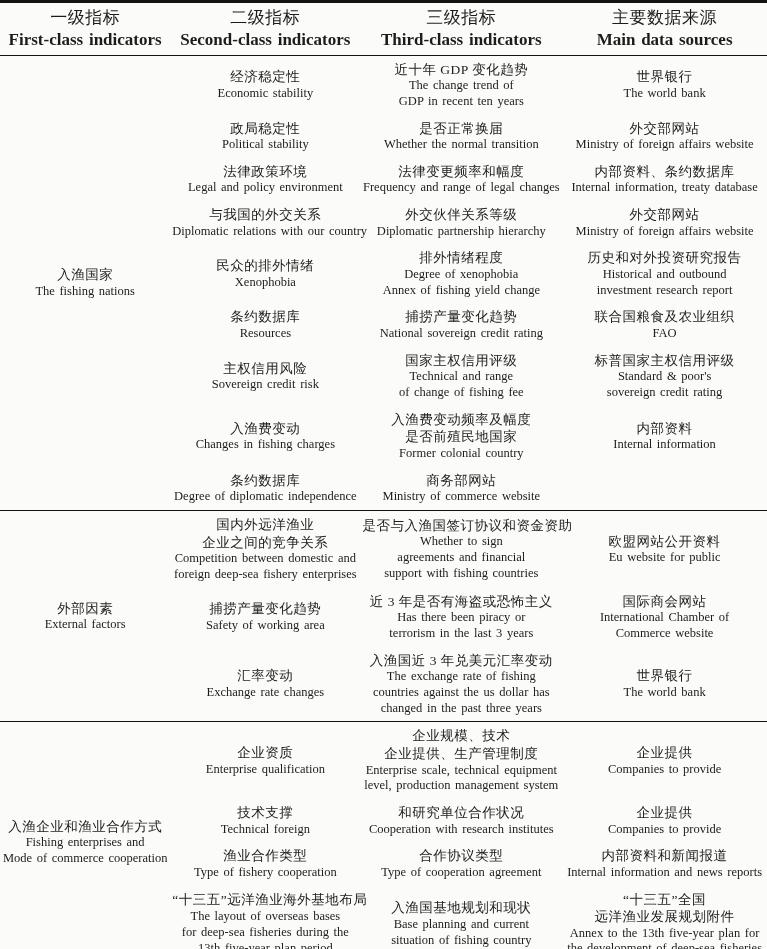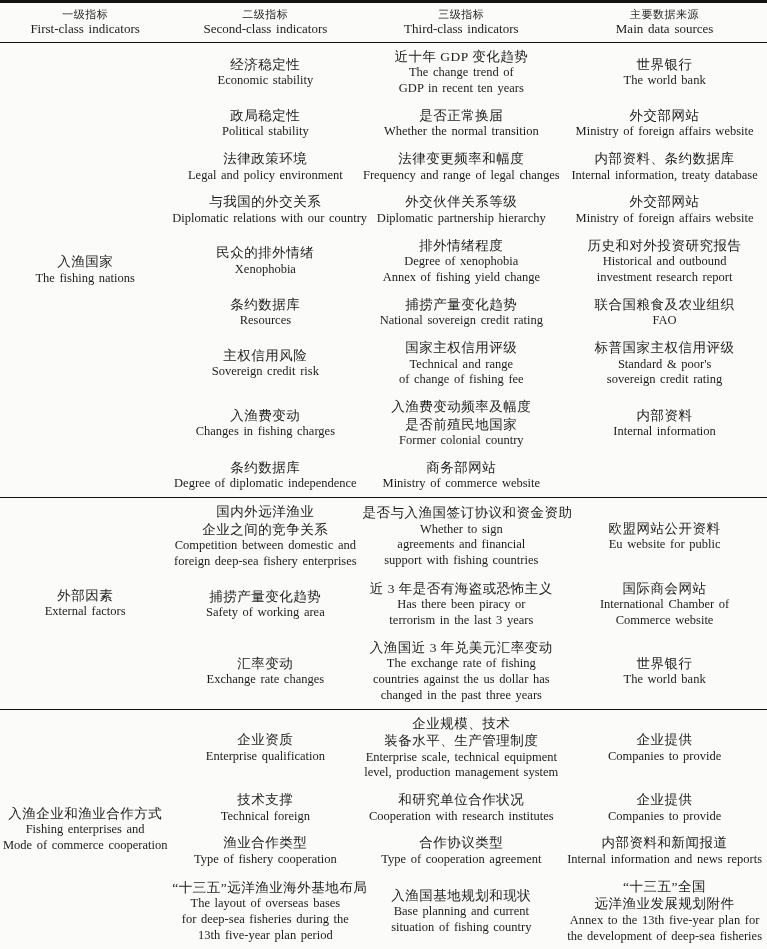--- a/index.html
+++ b/index.html
@@ -44,22 +44,22 @@
     line-height: 1.3;
     letter-spacing: 0.5px;
     white-space: nowrap;
   }
   .en {
     font-size: 12.5px;
     line-height: 1.26;
     word-spacing: 1.5px;
     white-space: nowrap;
   }
-  th .zh { font-size: 11px; }
-  th .en { font-weight: 400; font-size: 13px; }
+  th .zh { font-size: 17px; }
+  th .en { font-weight: 700; font-size: 17px; }
 </style>
 </head>
 <body>
 
 <div class="page">
   <table class="indicator-table" id="indicator-table">
     <colgroup>
       <col class="c1">
         <col class="c2">
         <col class="c3">
@@ -283,21 +283,21 @@
             <div class="zh">入渔企业和渔业合作方式</div>
             <div class="en">Fishing enterprises and</div>
             <div class="en">Mode of commerce cooperation</div>
           </td>
           <td>
             <div class="zh">企业资质</div>
             <div class="en">Enterprise qualification</div>
           </td>
           <td>
             <div class="zh">企业规模、技术</div>
-            <div class="zh">装备水平、生产管理制度</div>
+            <div class="zh">企业提供、生产管理制度</div>
             <div class="en">Enterprise scale, technical equipment</div>
             <div class="en">level, production management system</div>
           </td>
           <td>
             <div class="zh">企业提供</div>
             <div class="en">Companies to provide</div>
           </td>
         </tr>
         <tr>
           <td>

